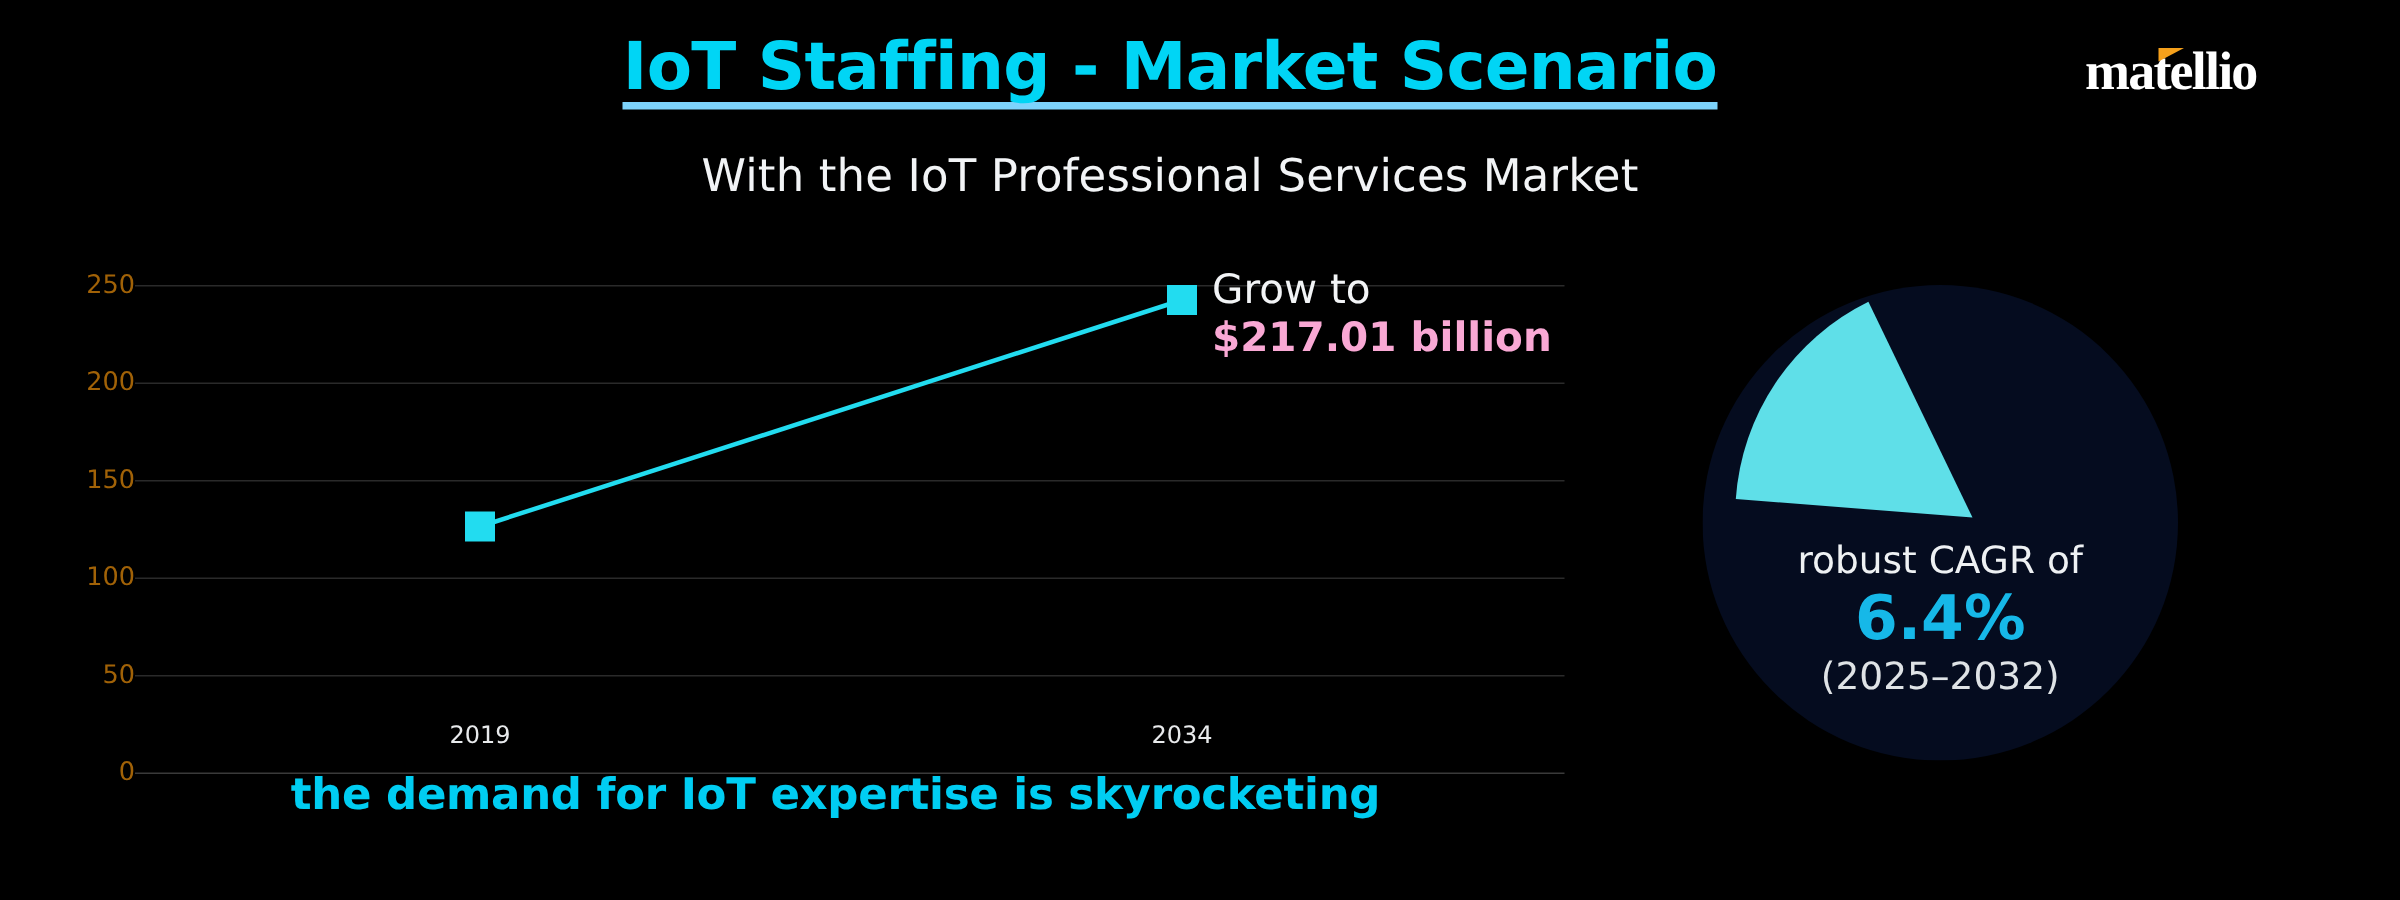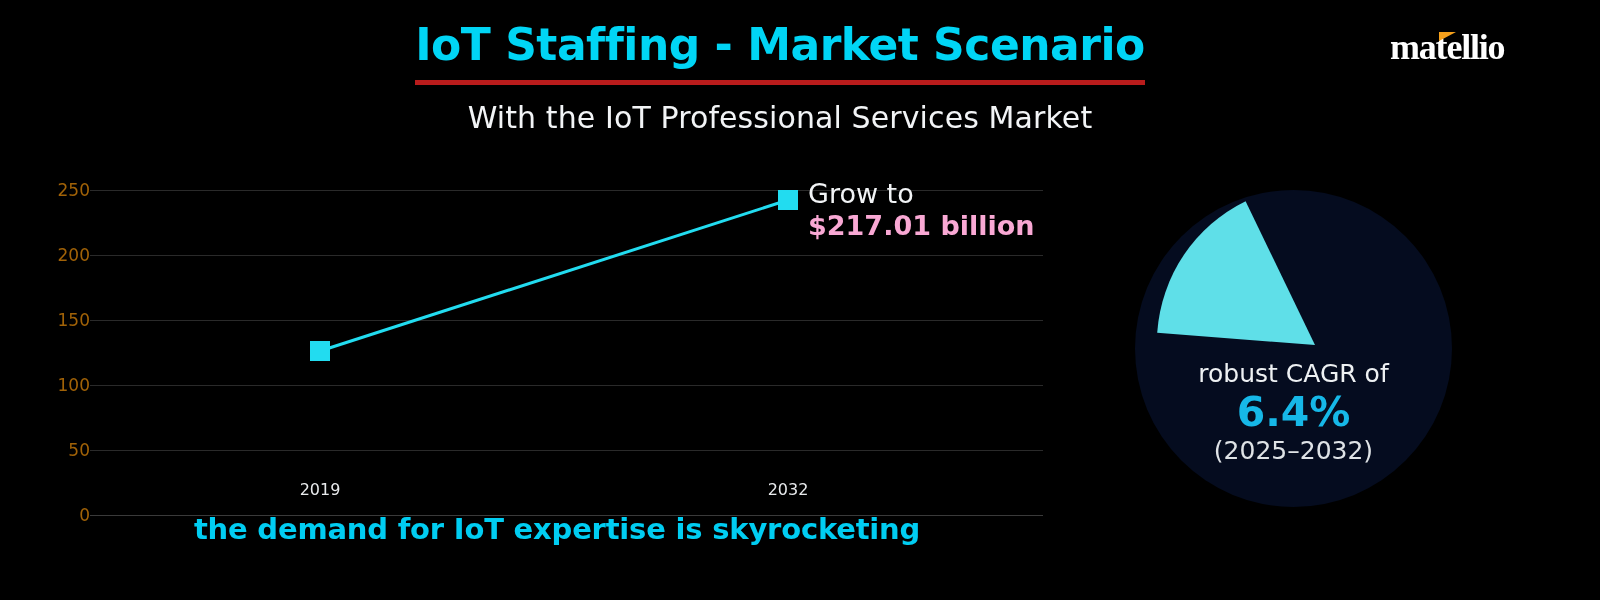--- a/index.html
+++ b/index.html
@@ -25,22 +25,22 @@
     text-align: center;
     font-family: "DejaVu Sans", sans-serif;
     font-size: 44px;
     font-weight: bold;
     letter-spacing: -0.5px;
     color: #00d5f5;
     line-height: 1.05;
   }
   #page-title .underline {
     display: inline-block;
-    border-bottom: 5px solid #b91c1c;
-    padding-bottom: 12px;
+    border-bottom: 5px solid #7dd3fc;
+    padding-bottom: 0;
   }
   #page-subtitle {
     position: absolute;
     left: 0;
     top: 100px;
     width: 1560px;
     text-align: center;
     font-size: 30px;
     font-weight: normal;
     color: #f2f4f6;
@@ -212,21 +212,21 @@
   </div>
 
   <svg width="1090" height="360" style="position:absolute;left:0;top:0;">
     <line x1="320" y1="191" x2="788" y2="40" stroke="#22dcf0" stroke-width="3"></line>
   </svg>
 
   <div class="marker" style="left:320px; top:191px"></div>
   <div class="marker" style="left:788px; top:40px"></div>
 
   <div class="xtick-label" style="left:320px">2019</div>
-  <div class="xtick-label" style="left:788px">2032</div>
+  <div class="xtick-label" style="left:788px">2034</div>
 
 
   <div class="annot" style="left:808px; top:18px">
     <span class="annot-label">Grow to</span>
     <span class="annot-value">$217.01 billion</span>
   </div>
 </div>
 
 <div id="chart-caption">the demand for IoT expertise is skyrocketing</div>
 

